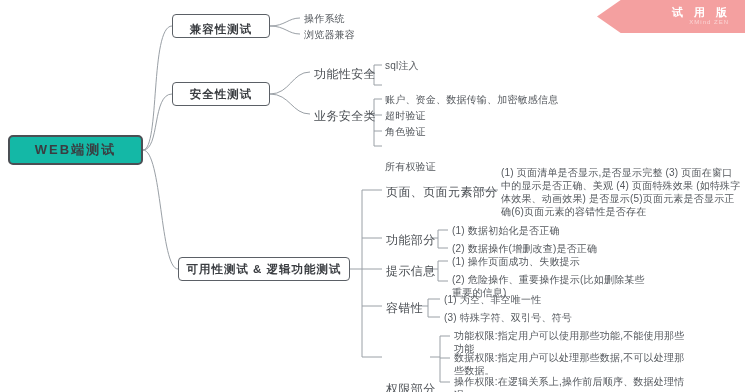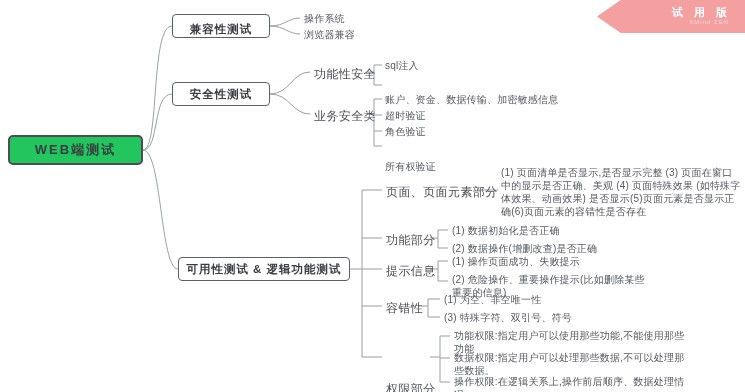--- a/index.html
+++ b/index.html
@@ -10,21 +10,21 @@
     overflow:hidden;
     position:relative;
   }
   #canvas{position:absolute;left:0;top:0;width:745px;height:392px;}
   svg.lines{position:absolute;left:0;top:0;width:745px;height:392px;pointer-events:none;}
   .node{position:absolute;box-sizing:border-box;}
 
   
   .root{
     left:8px;top:135px;width:135px;height:30px;
-    border:2px solid #4b4f54;border-radius:5px;background:#22c55e;
+    border:2px solid #4b4f54;border-radius:5px;background:#14b8a6;
     display:flex;align-items:center;justify-content:center;
     font-size:13px;font-weight:bold;color:#3a3d41;letter-spacing:2px;
   }
   
   .main{
     border:1.5px solid #5b6066;border-radius:4px;background:#fff;
     display:flex;align-items:center;justify-content:center;
     font-size:11.5px;font-weight:bold;color:#3a3d41;letter-spacing:1px;
     height:24px;
   }

